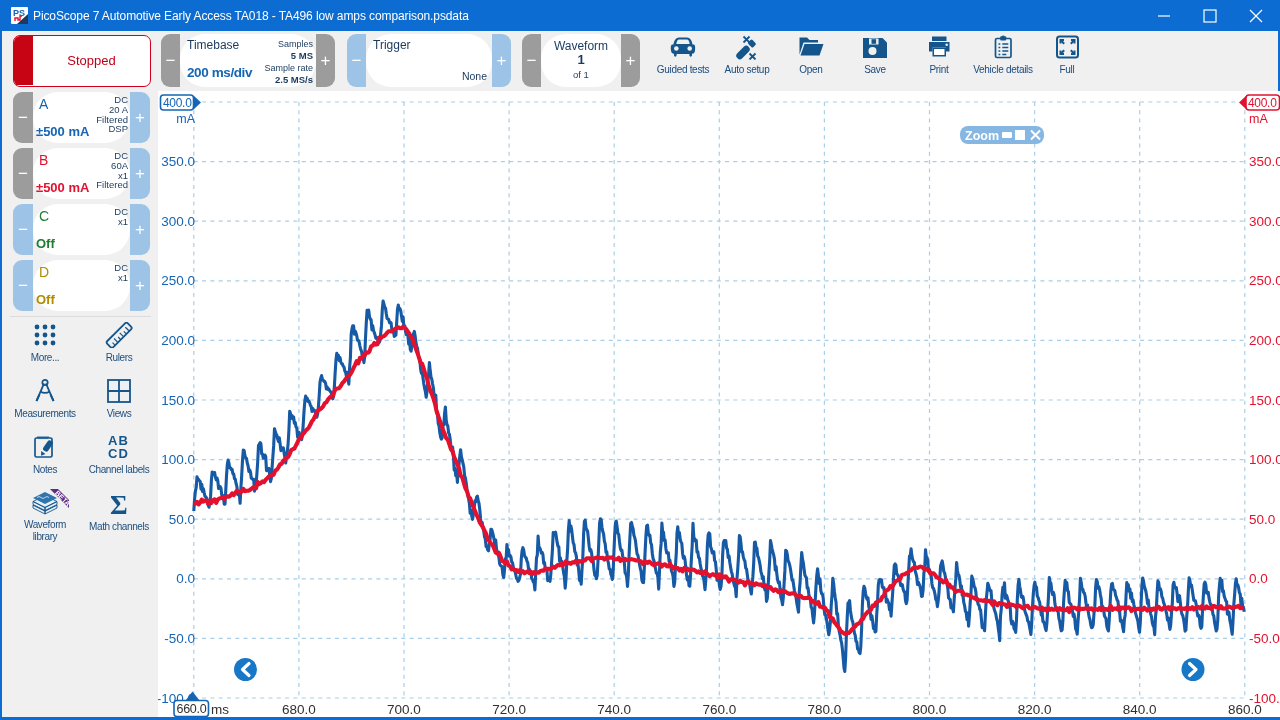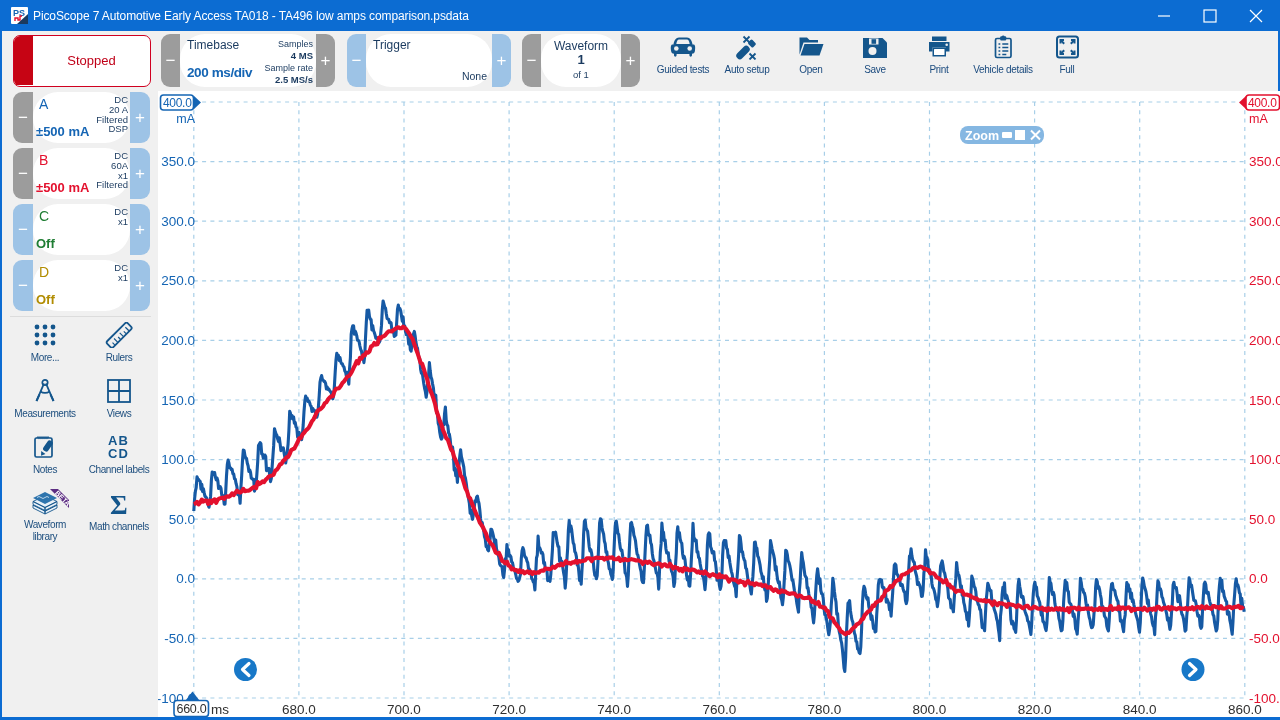--- a/index.html
+++ b/index.html
@@ -44,21 +44,21 @@
  <div class="abs" style="left:11px;top:4px;width:138px;height:52px;border:1.5px solid #d00020;border-radius:7px;background:#fff;overflow:hidden">
    <div class="abs" style="left:0;top:0;width:19px;height:49px;background:#c60414"></div>
    <div class="abs" style="left:19px;top:0;width:117px;height:49px;display:flex;align-items:center;justify-content:center;color:#c00018;font-size:13px">Stopped</div>
  </div>
 
  <div class="grp" style="left:159px;top:3px;height:53px;">
   <div class="btn gb">−</div>
   <div class="panelw" style="width:136px">
     <div class="abs navy" style="left:7px;top:4px;font-size:12px">Timebase</div>
     <div class="abs" style="left:7px;bottom:7px;font-size:13.5px;font-weight:bold;letter-spacing:-0.4px;color:#1565b4">200 ms/div</div>
-    <div class="abs navy" style="right:3px;top:3.5px;font-size:9px;text-align:right;line-height:12.2px">Samples<br><b style="font-size:9.5px">4 MS</b><br>Sample rate<br><b style="font-size:9.5px">2.5 MS/s</b></div>
+    <div class="abs navy" style="right:3px;top:3.5px;font-size:9px;text-align:right;line-height:12.2px">Samples<br><b style="font-size:9.5px">5 MS</b><br>Sample rate<br><b style="font-size:9.5px">2.5 MS/s</b></div>
   </div>
   <div class="btn gb">+</div>
  </div>
 
  <div class="grp" style="left:345px;top:3px;height:53px;">
   <div class="btn bb">−</div>
   <div class="panelw" style="width:126px">
     <div class="abs navy" style="left:7px;top:4px;font-size:12px">Trigger</div>
     <div class="abs navy" style="right:5px;bottom:5px;font-size:10.5px">None</div>
   </div>

